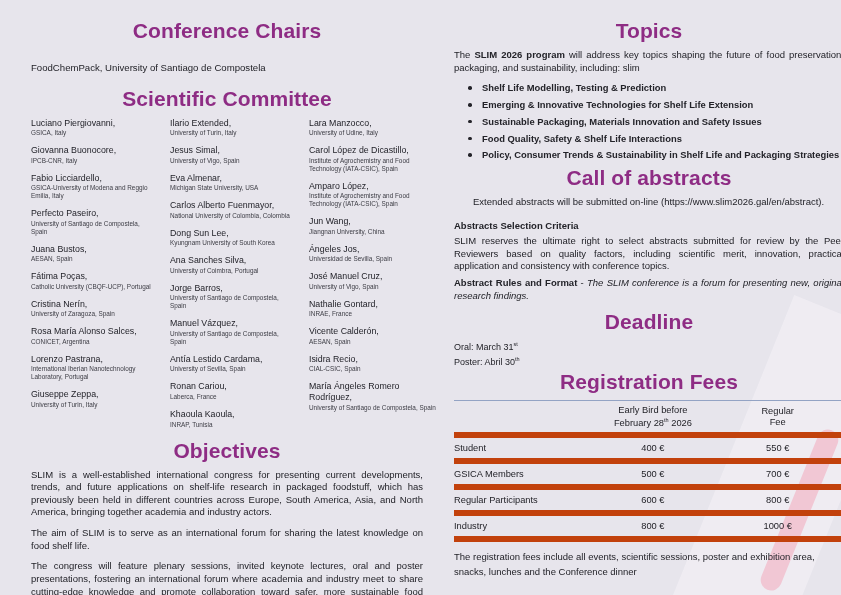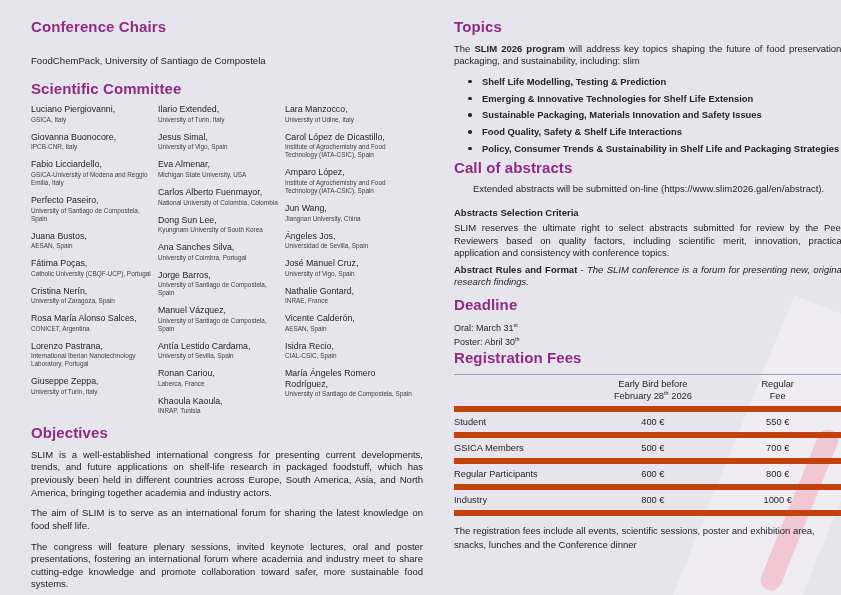--- a/index.html
+++ b/index.html
@@ -18,27 +18,28 @@
   }
   .ribbon-pink{
     left:789px;top:424px;width:21px;height:172px;border-radius:11px;
     background:#f1c7d4;
     transform:rotate(22deg);transform-origin:center;
   }
   .col{position:absolute;top:19px;z-index:1;}
   .col-left{left:31px;width:392px;}
   .col-right{left:454px;width:390px;}
   h2.section{
-    color:#8e2c84;font-size:15px;font-weight:bold;margin:0 0 7px 0;line-height:1.1;
+    color:#8e2c84;font-size:21px;font-weight:bold;margin:0 0 7px 0;line-height:1.1;
     letter-spacing:0.1px;
+    text-align:center;
   }
   .chairs-p{font-size:9.6px;line-height:1.32;margin:0 0 13px 0;}
   .chairs-p .bold{font-weight:bold;}
   .committee-grid{
-    display:grid;grid-template-columns:127px 127px 138px;column-gap:0;
+    display:grid;grid-template-columns:127px 127px 138px;column-gap:12px;
     margin:0 0 2px 0;
   }
   .member{margin:0 4px 8px 0;}
   .m-name{font-size:8.8px;color:#1d1d24;line-height:1.2;}
   .m-aff{font-size:6.4px;color:#3c3c44;line-height:1.25;margin-top:1px;}
   .obj-h{margin-top:10px;}
   .para{font-size:9.5px;line-height:1.33;text-align:justify;margin:0 0 8px 0;}
   .intro .bold{font-weight:bold;}
   ul.topic-list{margin:3px 0 0 0;padding:0 0 0 28px;list-style:none;}
   ul.topic-list li{

